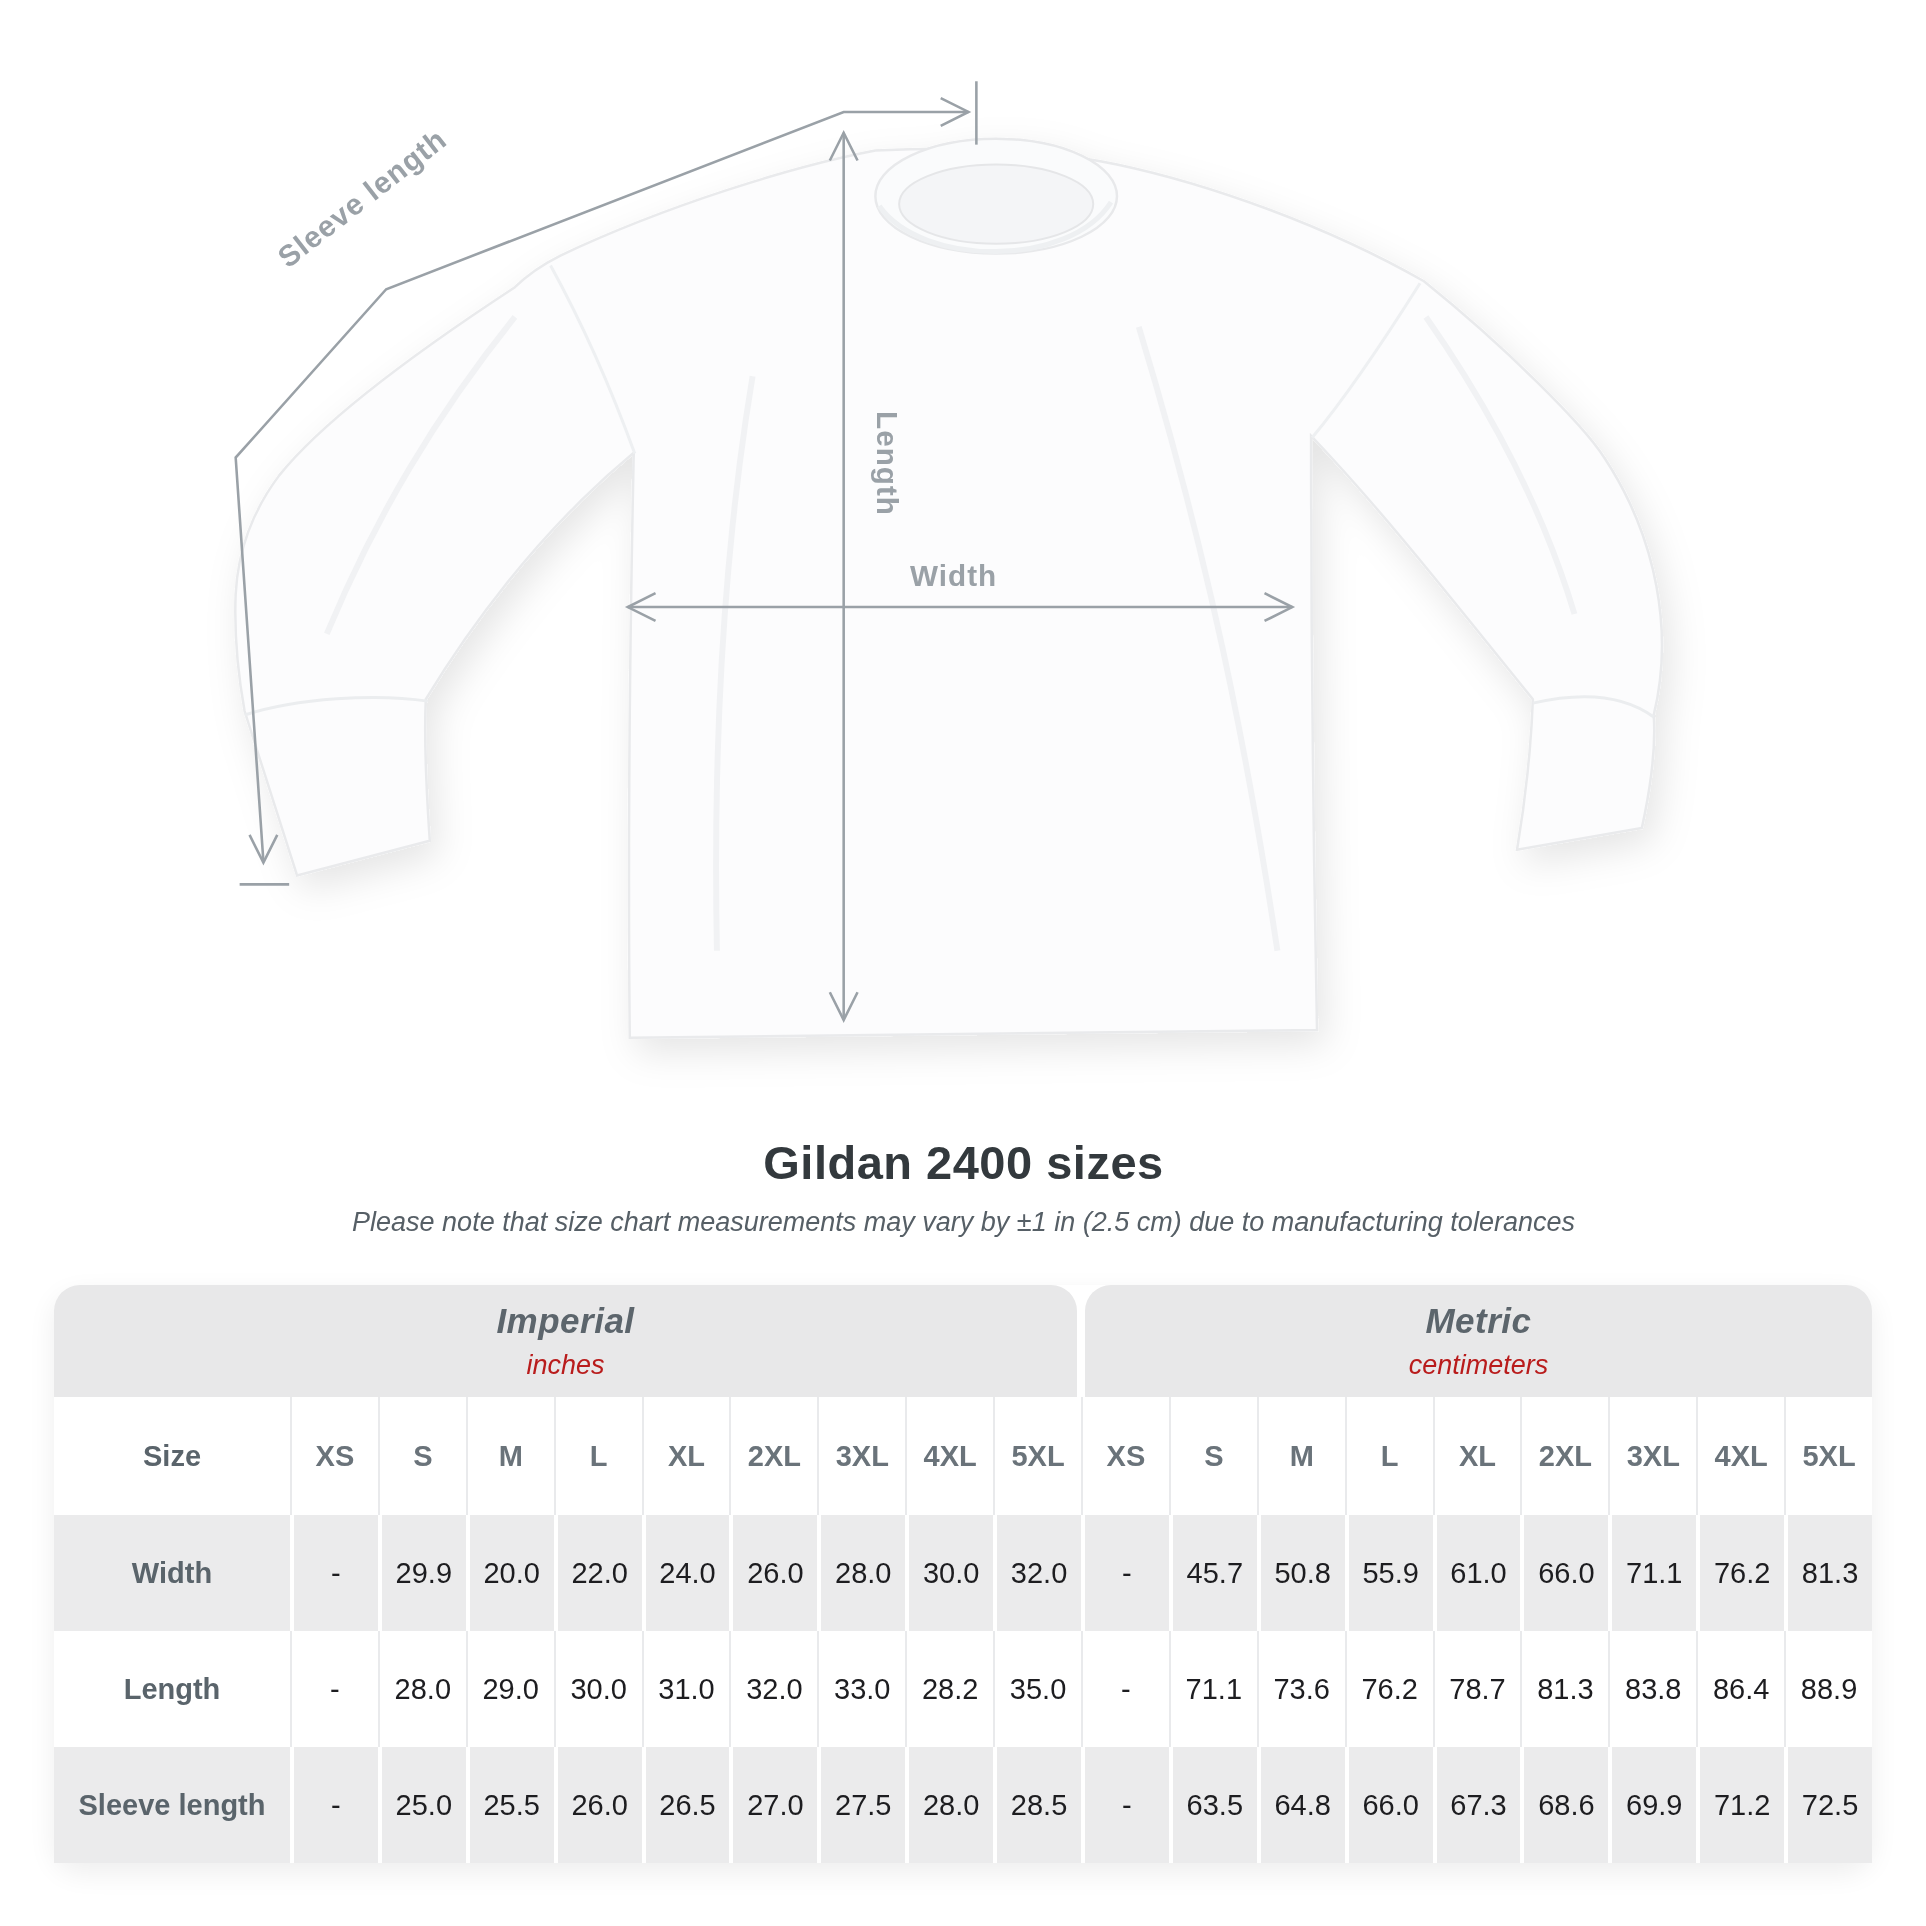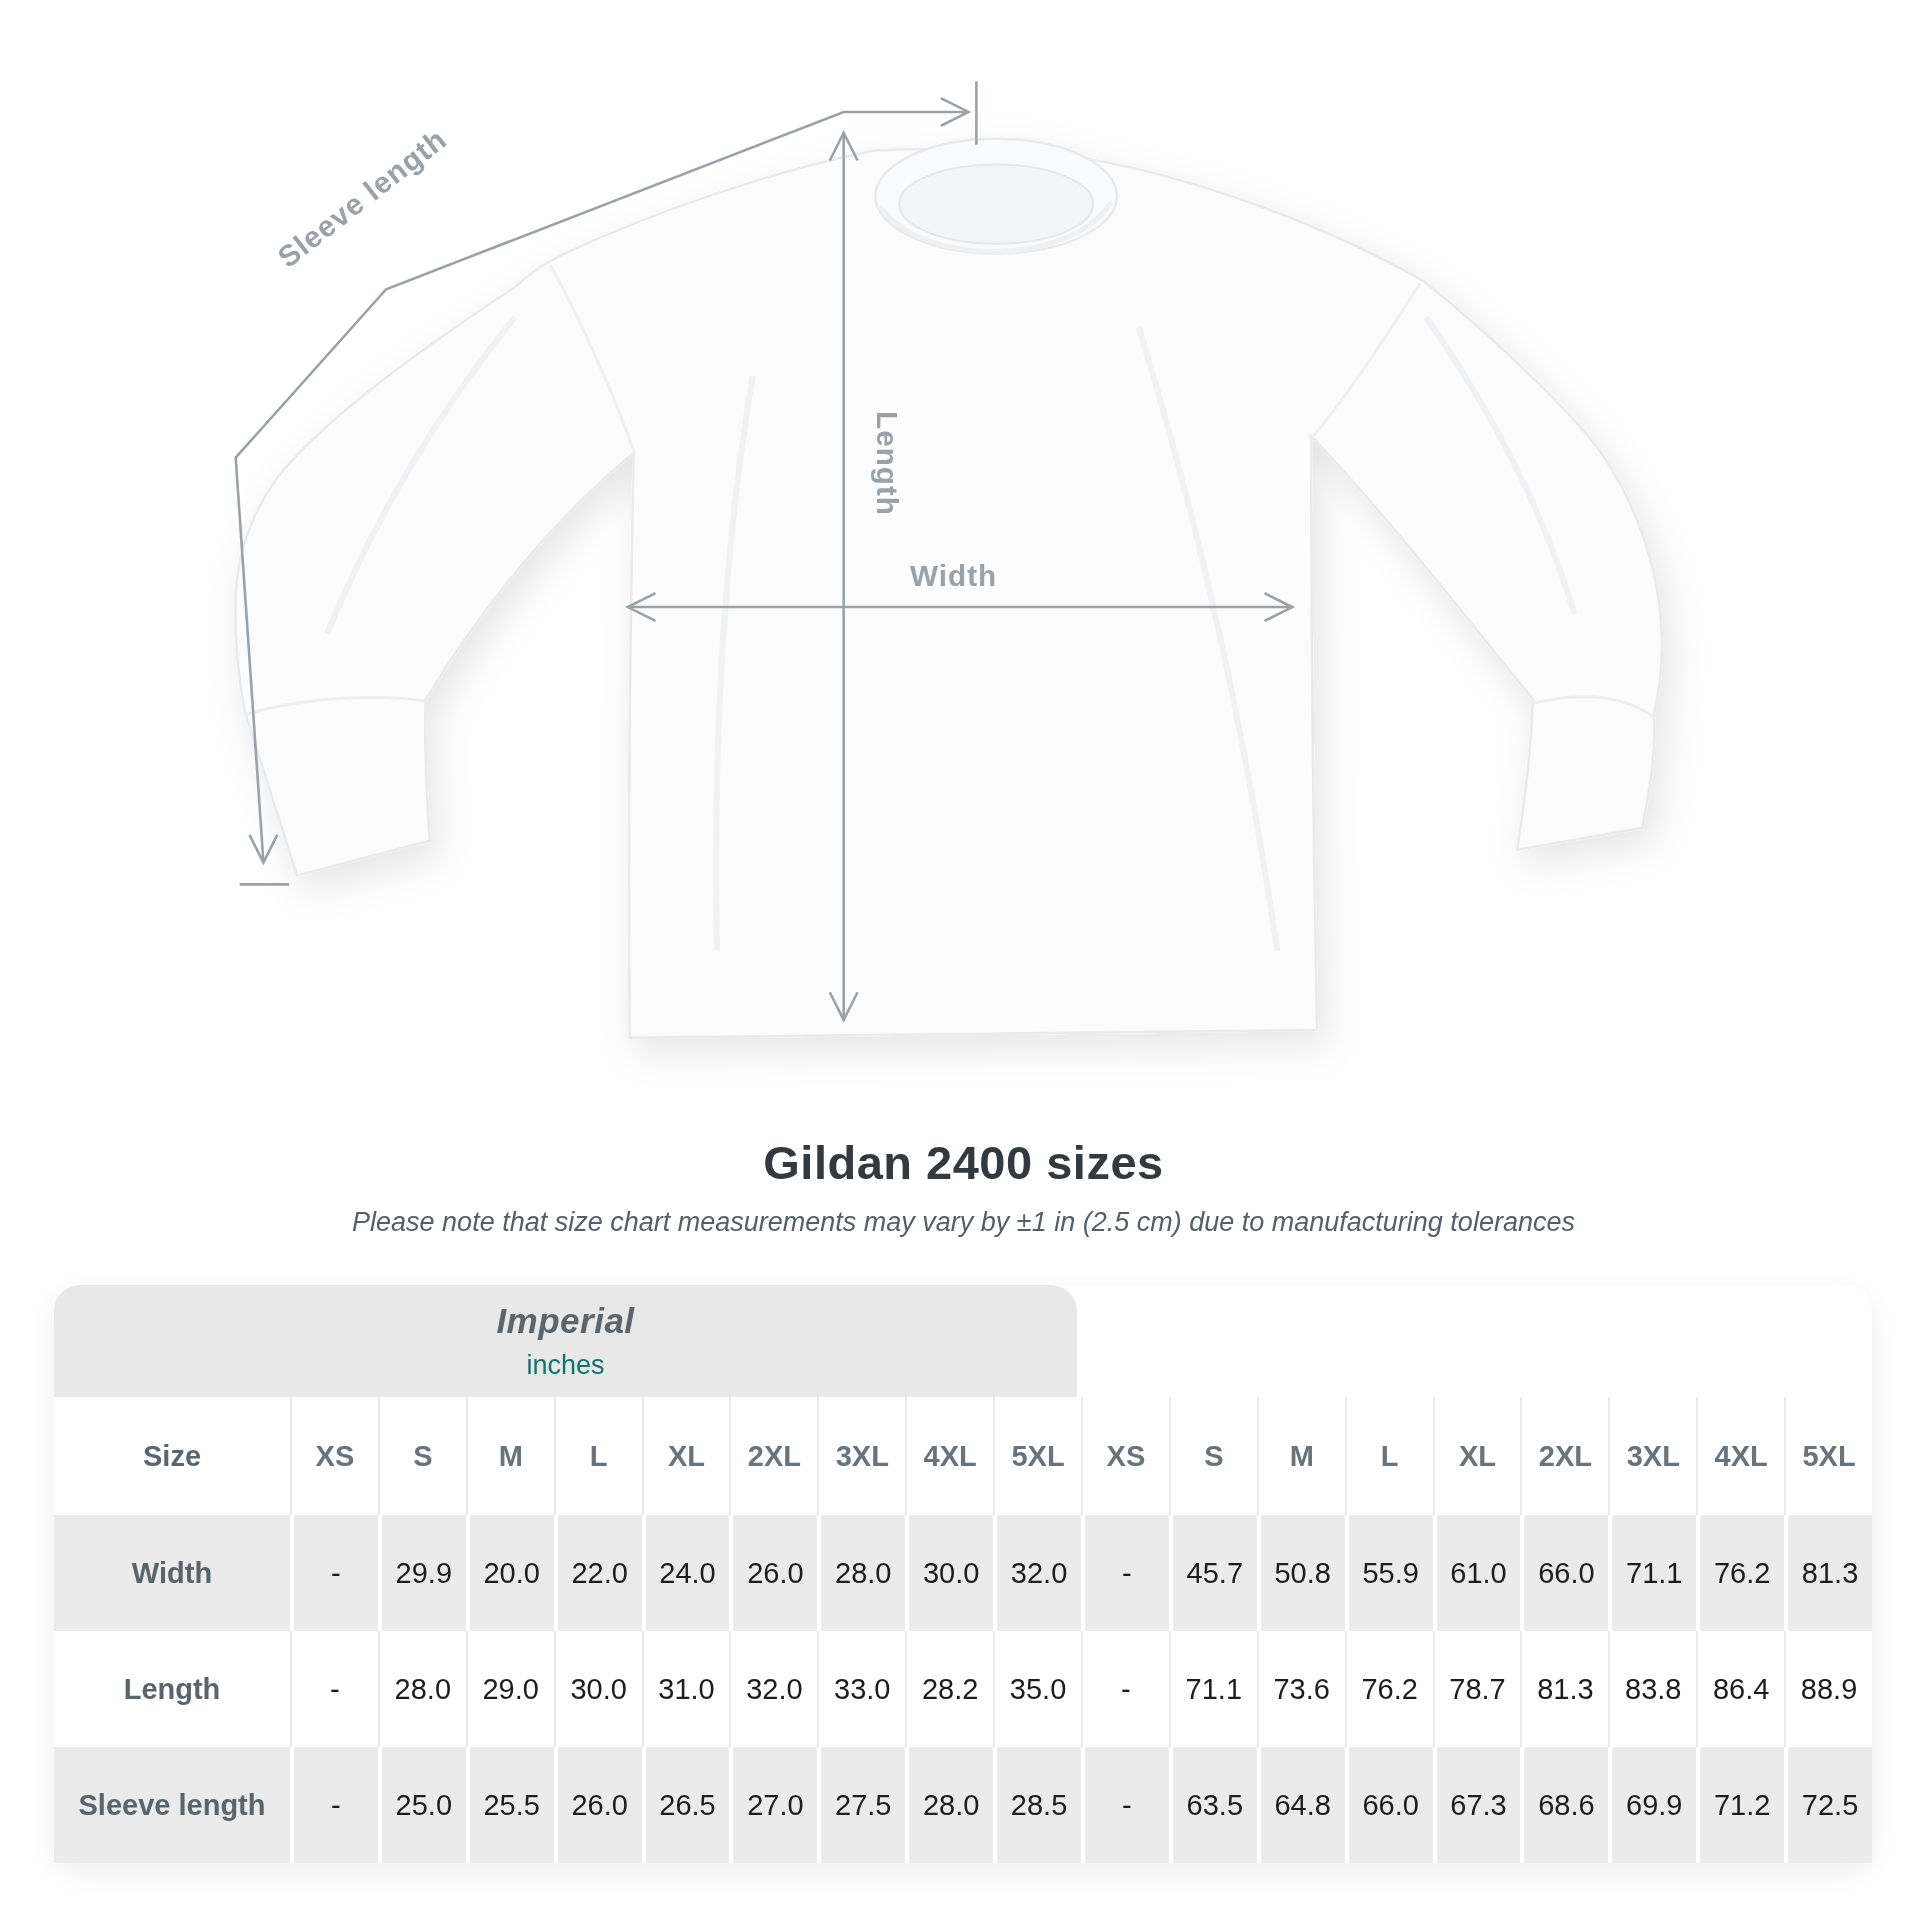--- a/index.html
+++ b/index.html
@@ -17,21 +17,21 @@
   .size-table{
     position:absolute;left:54px;top:1285px;width:1818px;
     border-radius:26px;box-shadow:0 10px 28px rgba(0,0,0,.07);
   }
   .band-row{display:grid;grid-template-columns:236px repeat(18,1fr);height:112px;}
   .band{display:flex;flex-direction:column;align-items:center;justify-content:center;gap:9px;
         background:#e8e8e9;border-radius:26px 26px 0 0;}
   .band-imperial{grid-column:1 / 11;margin-right:4px;}
   .band-metric{grid-column:11 / 20;margin-left:4px;}
   .band-label{font-size:35px;font-weight:bold;font-style:italic;color:#5c656c;letter-spacing:0.5px;}
-  .band-unit{font-size:27px;color:#0f766e;}
+  .band-unit{font-size:27px;font-style:italic;color:#b91c1c;}
   .trow{display:grid;grid-template-columns:236px repeat(18,1fr);}
   .trow .cell{display:flex;align-items:center;justify-content:center;text-align:center;font-size:29px;}
   .hdr{height:118px;background:#ffffff;}
   .rwhite{height:116px;background:#ffffff;}
   .rgray{height:116px;background:#ebebec;}
   .hdr .cell + .cell, .rwhite .cell + .cell{border-left:2px solid #e9eaec;}
   .rgray .cell + .cell{border-left:4px solid #ffffff;}
   .cell.rowlab{font-weight:bold;color:#5a646b;}
   .cell.szh{font-weight:bold;color:#6a737a;}
   .cell.val{color:#1d1d20;}
@@ -127,20 +127,24 @@
     <p class="page-subtitle">Please note that size chart measurements may vary by ±1 in (2.5 cm) due to manufacturing tolerances</p>
   </div>
 
   <div class="size-table">
 
     <div class="band-row">
       <div class="band band-imperial">
         <div class="band-label">Imperial</div>
         <div class="band-unit">inches</div>
       </div>
+      <div class="band band-metric">
+        <div class="band-label">Metric</div>
+        <div class="band-unit">centimeters</div>
+      </div>
     </div>
 
     <div class="trow hdr">
       <div class="cell rowlab">Size</div>
       <div class="cell szh">XS</div>
       <div class="cell szh">S</div>
       <div class="cell szh">M</div>
       <div class="cell szh">L</div>
       <div class="cell szh">XL</div>
       <div class="cell szh">2XL</div>

